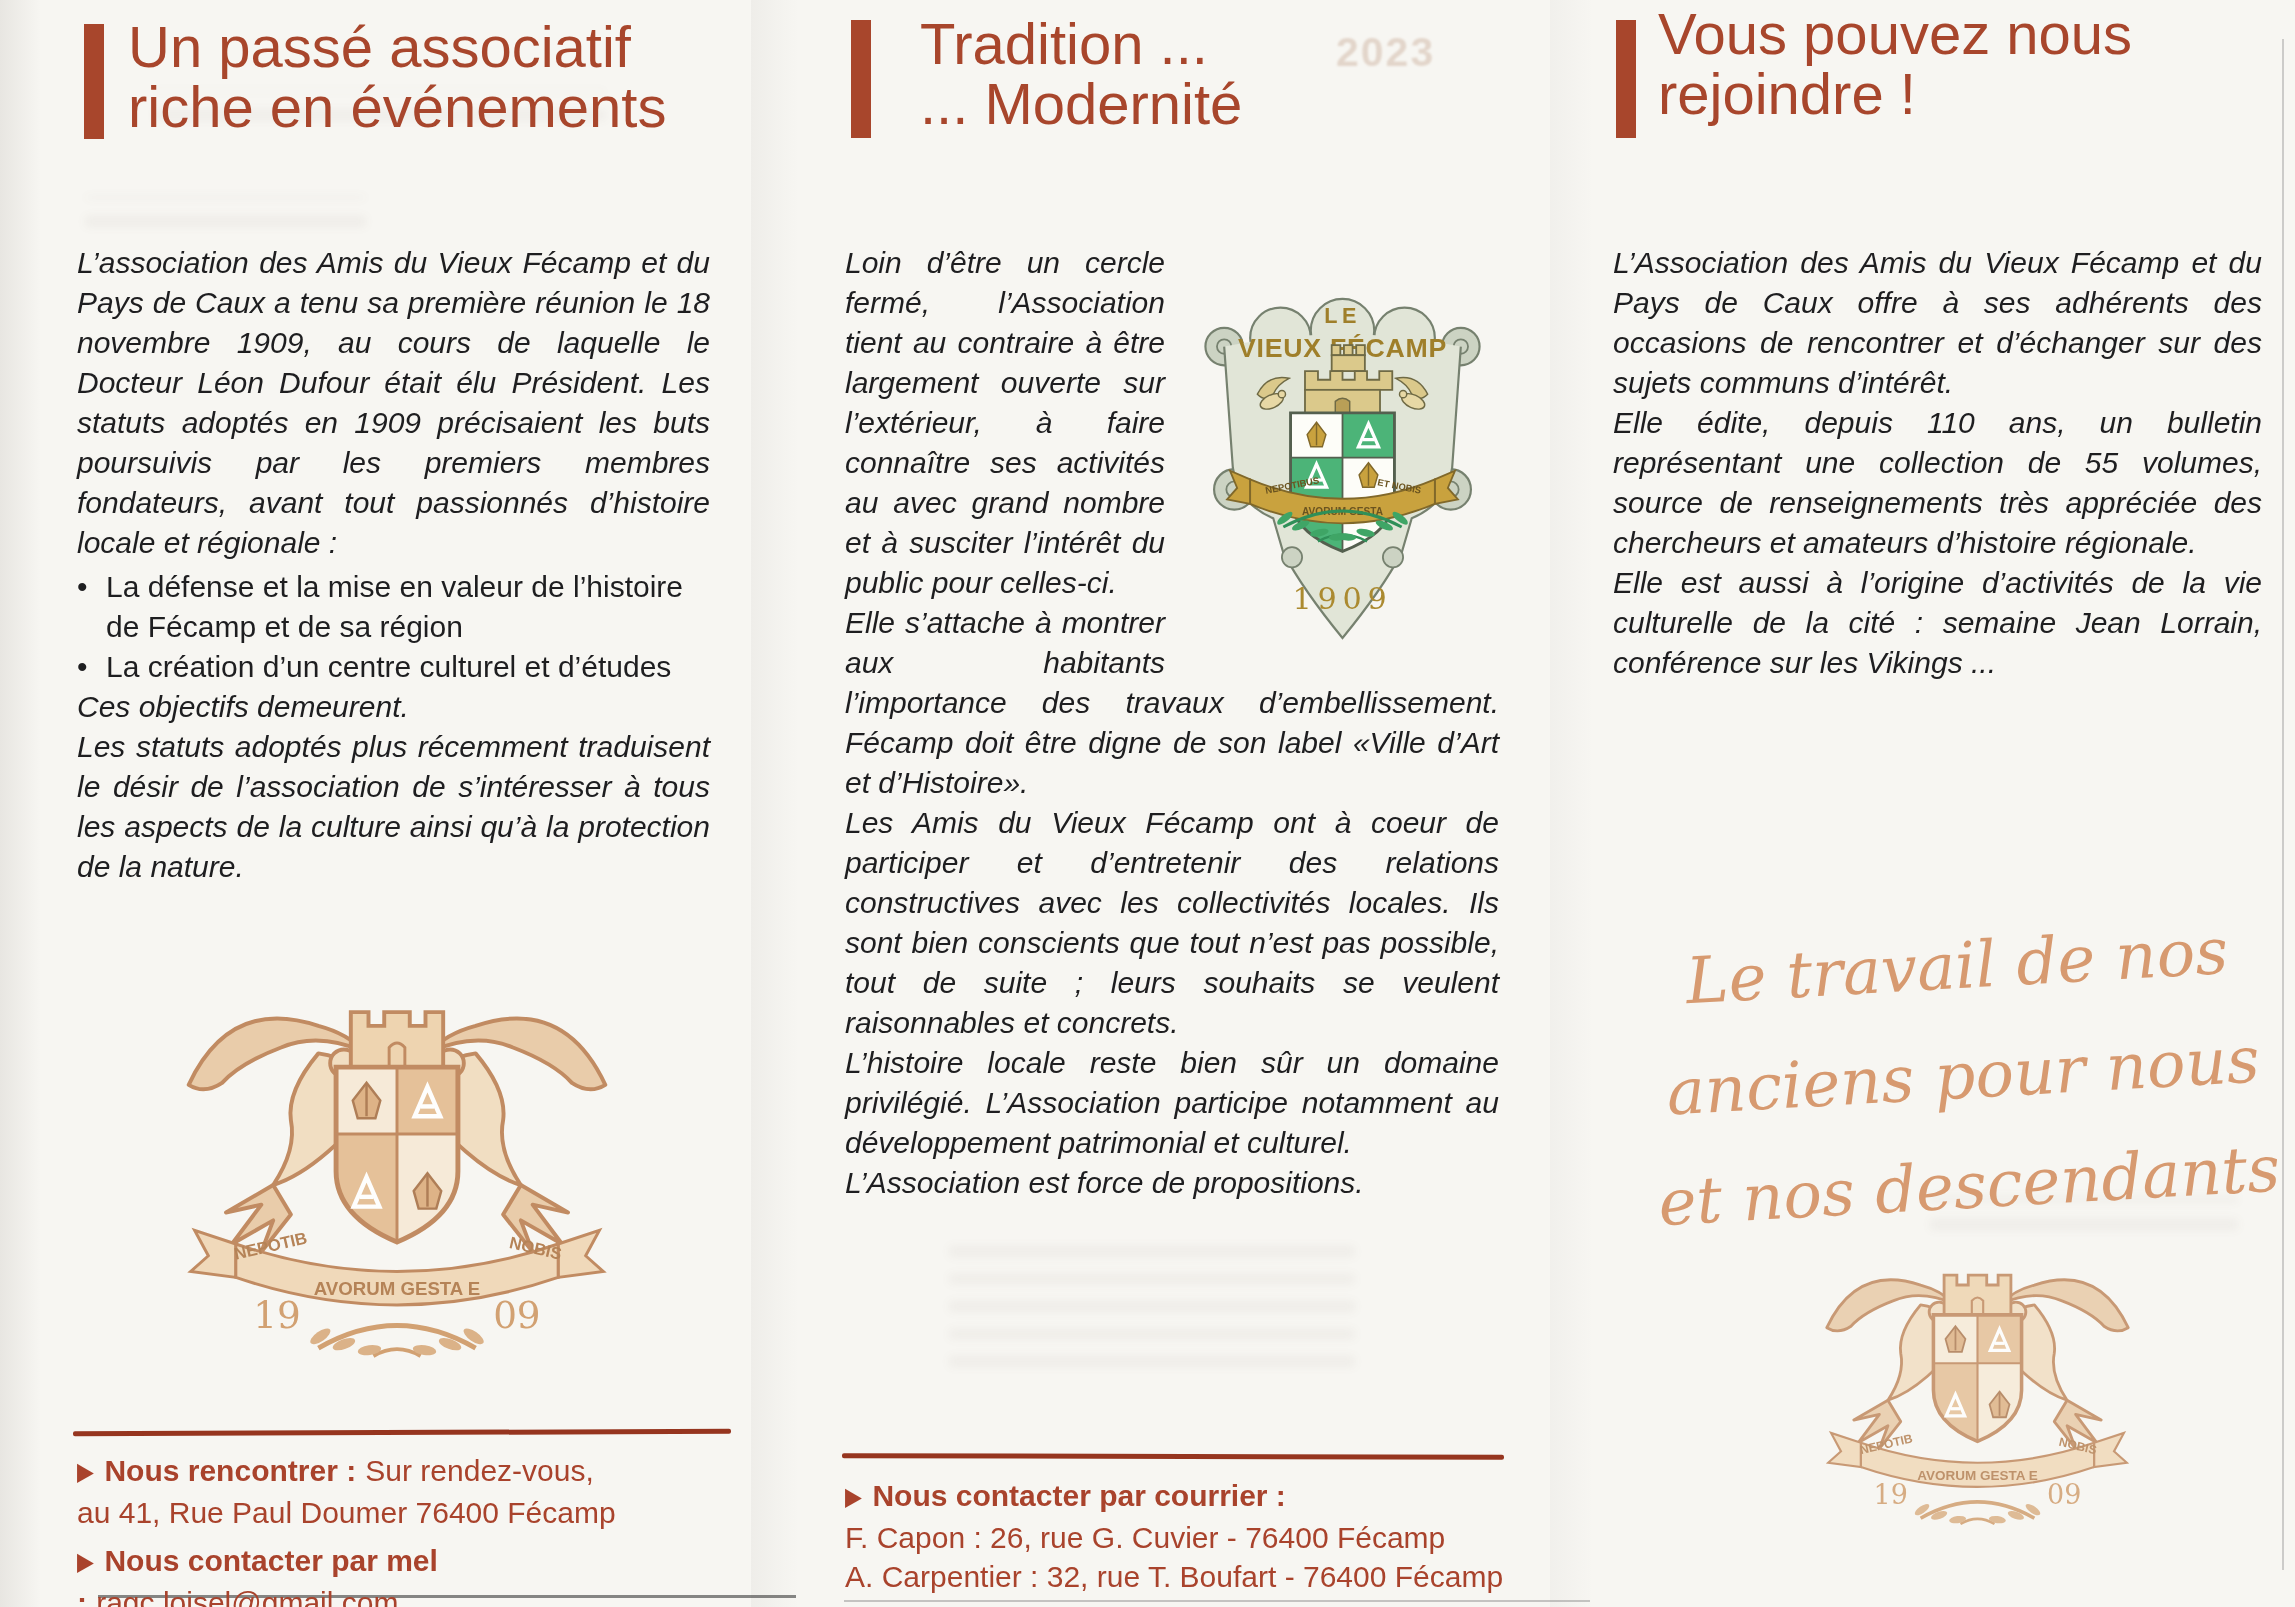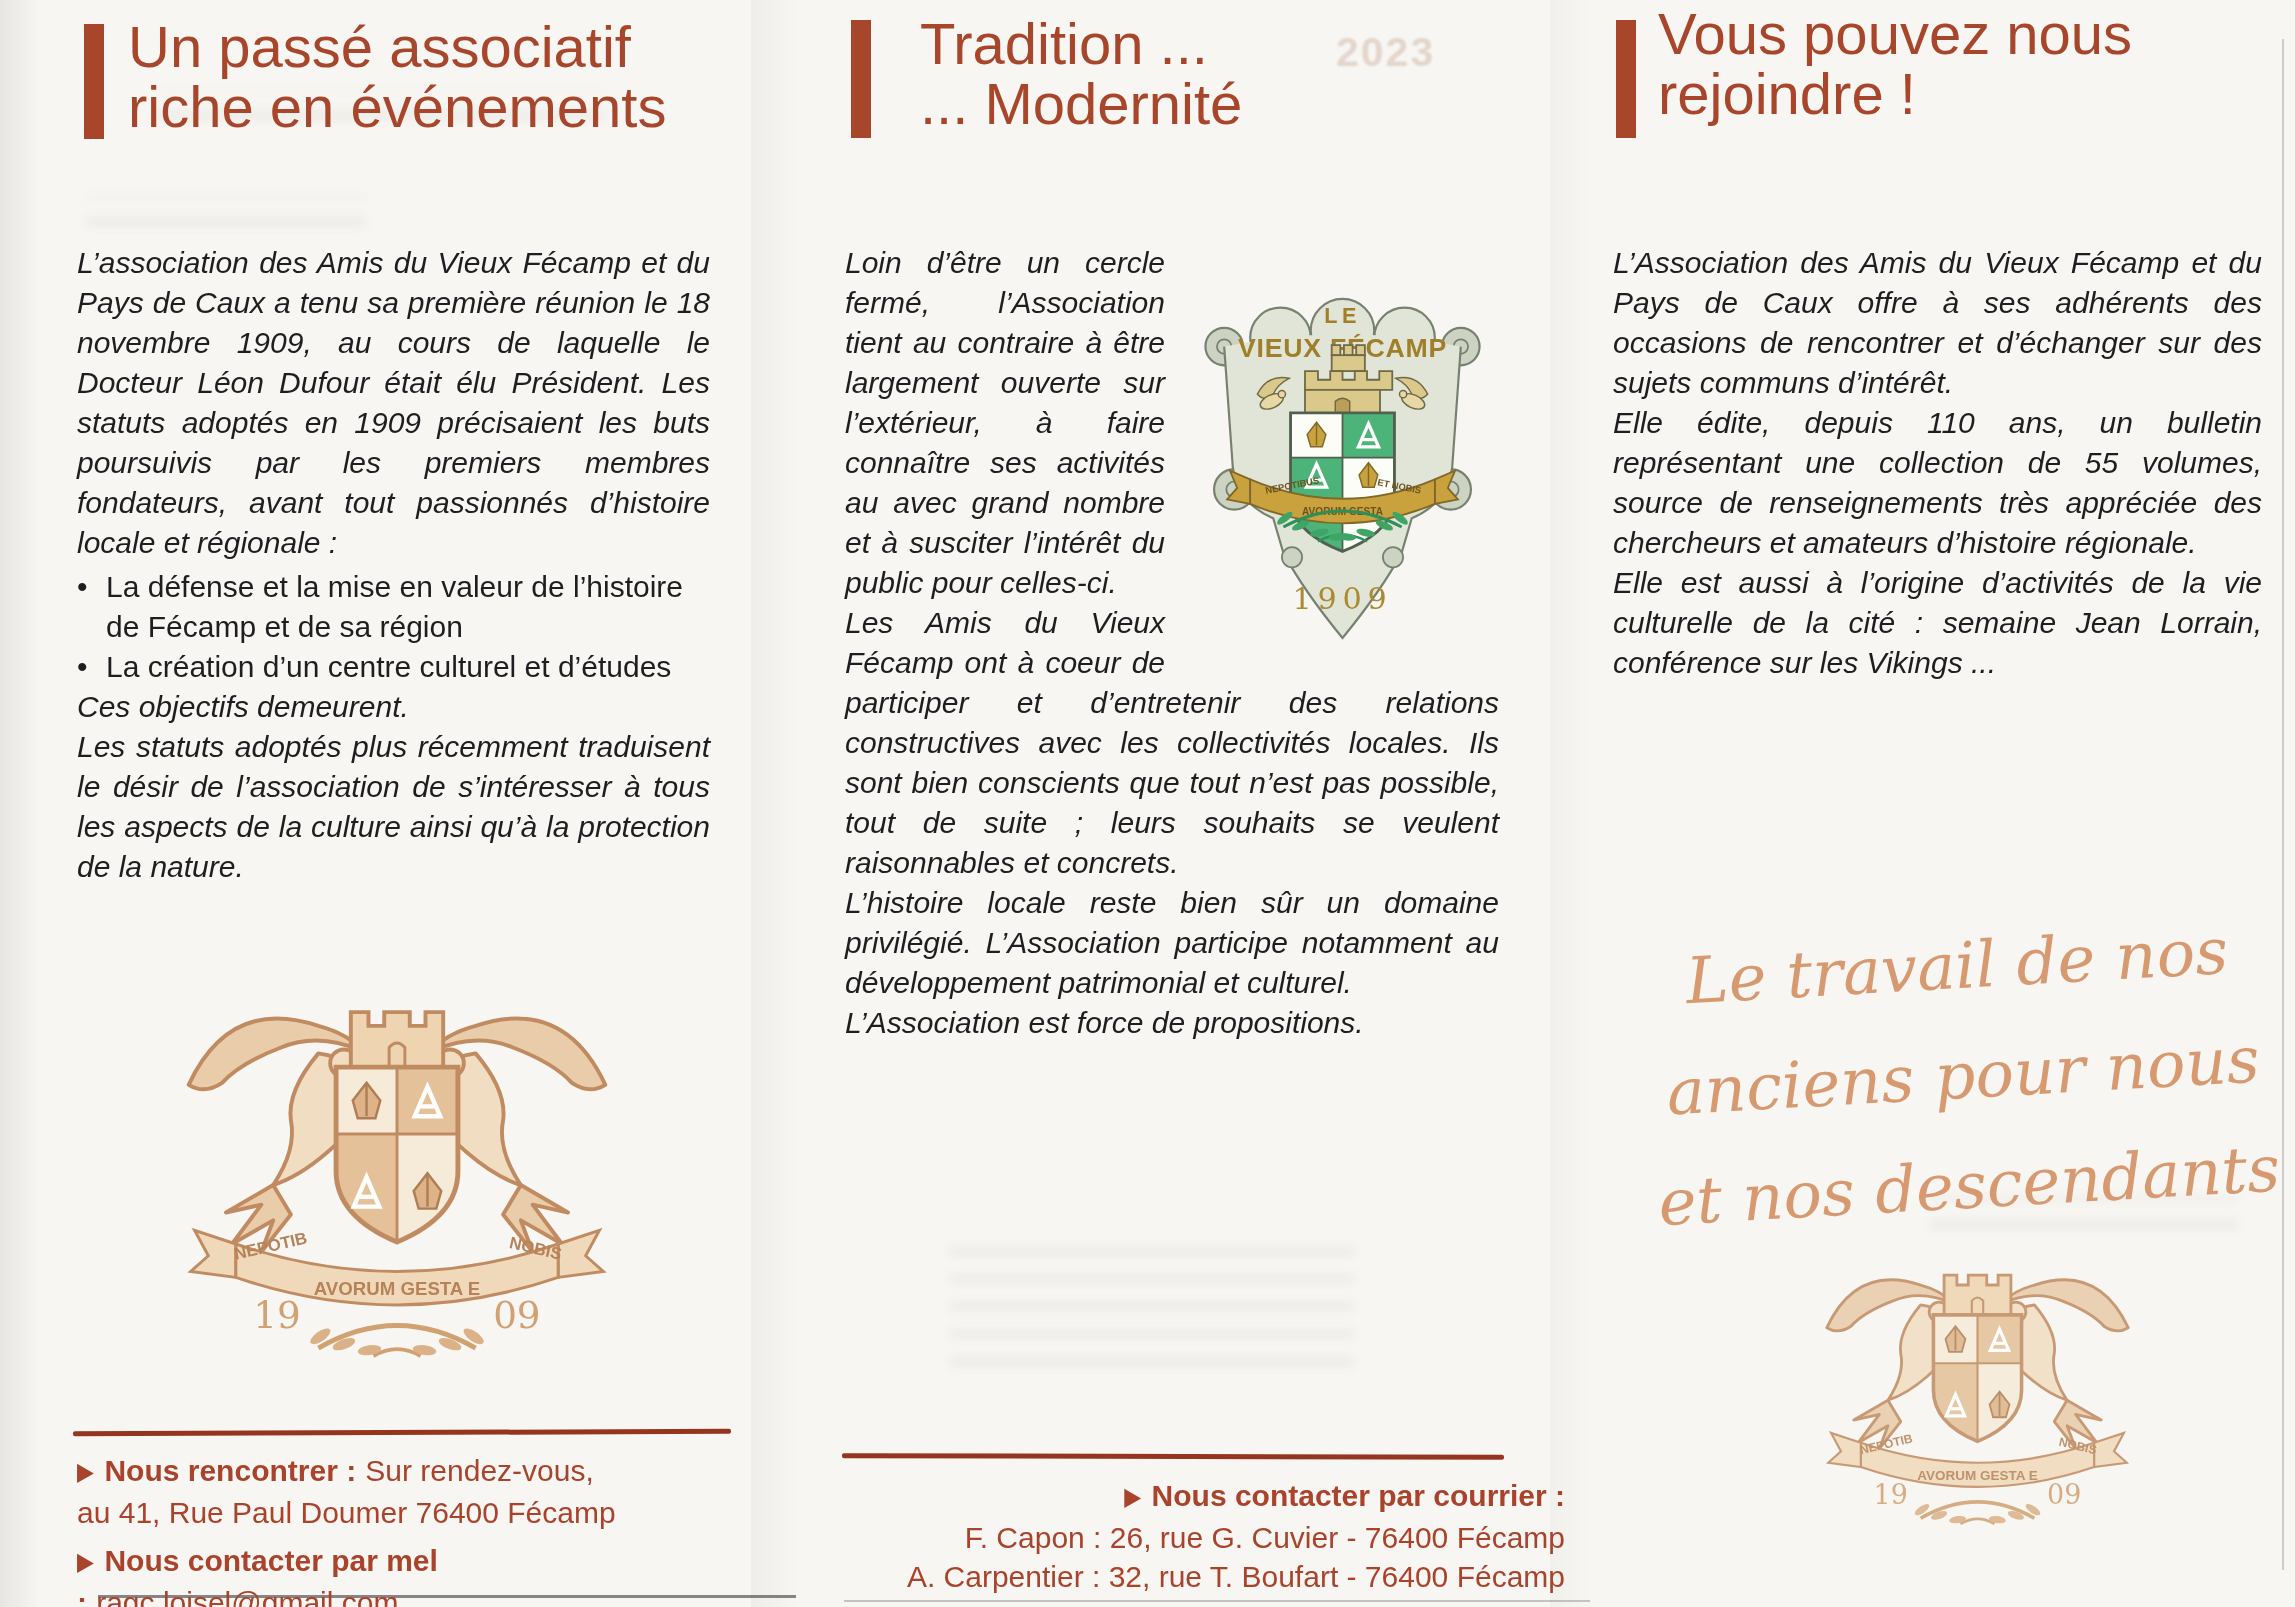--- a/index.html
+++ b/index.html
@@ -294,28 +294,29 @@
         <ellipse cx="204" cy="402" rx="13" ry="5" transform="rotate(-4 204 402)"></ellipse>
         <ellipse cx="216" cy="402" rx="13" ry="5" transform="rotate(4 216 402)"></ellipse>
         <ellipse cx="242" cy="396" rx="13" ry="5" transform="rotate(12 242 396)"></ellipse>
         <ellipse cx="268" cy="386" rx="13" ry="5" transform="rotate(24 268 386)"></ellipse>
         <ellipse cx="290" cy="376" rx="13" ry="5" transform="rotate(38 290 376)"></ellipse>
       </g>
       <text x="210" y="502" font-size="42" letter-spacing="8" text-anchor="middle" font-family="DejaVu Serif, serif" fill="#ab8a30">1909</text>
     </svg>
   </div>
   <p>Loin d’être un cercle fermé, l’Association tient au contraire à être largement ouverte sur l’extérieur, à faire connaître ses activités au avec grand nombre et à susciter l’intérêt du public pour celles-ci.</p>
+  <p>Elle s’attache à montrer aux habitants l’importance des travaux d’embellissement. Fécamp doit être digne de son label «Ville d’Art et d’Histoire».</p>
   <p class="gap56">Les Amis du Vieux Fécamp ont à coeur de participer et d’entretenir des relations constructives avec les collectivités locales. Ils sont bien conscients que tout n’est pas possible, tout de suite ; leurs souhaits se veulent raisonnables et concrets.</p>
   <p class="gap56">L’histoire locale reste bien sûr un domaine privilégié. L’Association participe notamment au développement patrimonial et culturel.</p>
   <p class="gap70">L’Association est force de propositions.</p>
 </div>
 
 <div class="abs rule" style="left:842px;top:1454px;width:662px;transform:rotate(0.15deg);"></div>
 
-<div class="abs contact" style="left:845px;top:1476px;width:720px;text-align:right;">
+<div class="abs contact" style="left:845px;top:1476px;width:720px;">
   <div>
     <span class="tri">▶</span><span class="lbl">Nous contacter par courrier :</span>
   </div>
   <div>F. Capon : 26, rue G. Cuvier - 76400 Fécamp</div>
   <div>A. Carpentier : 32, rue T. Boufart - 76400 Fécamp</div>
 </div>
 
 <div class="abs title-bar" style="left:1616px;top:19.6px;height:118px;"></div>
 <div class="abs" style="left:1658px;top:4px;">
   <div class="col-title">Vous pouvez nous</div>

